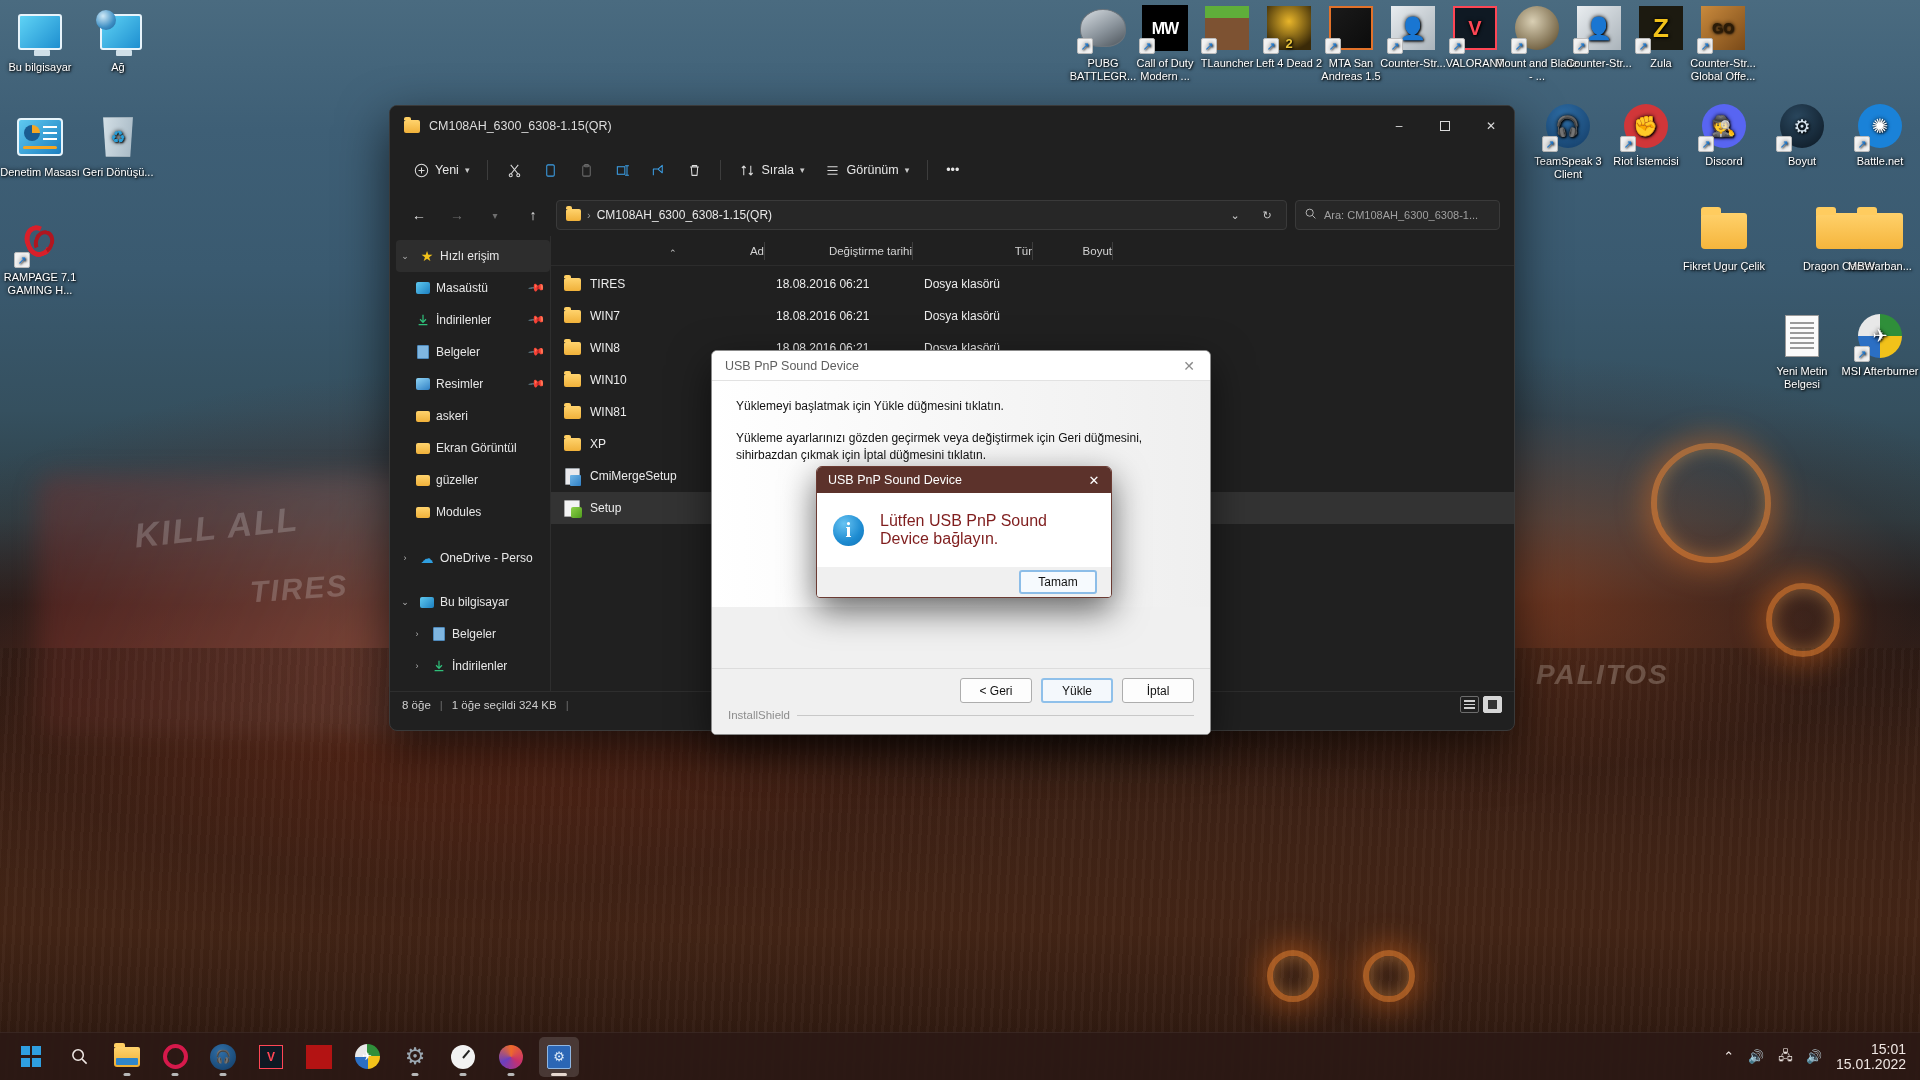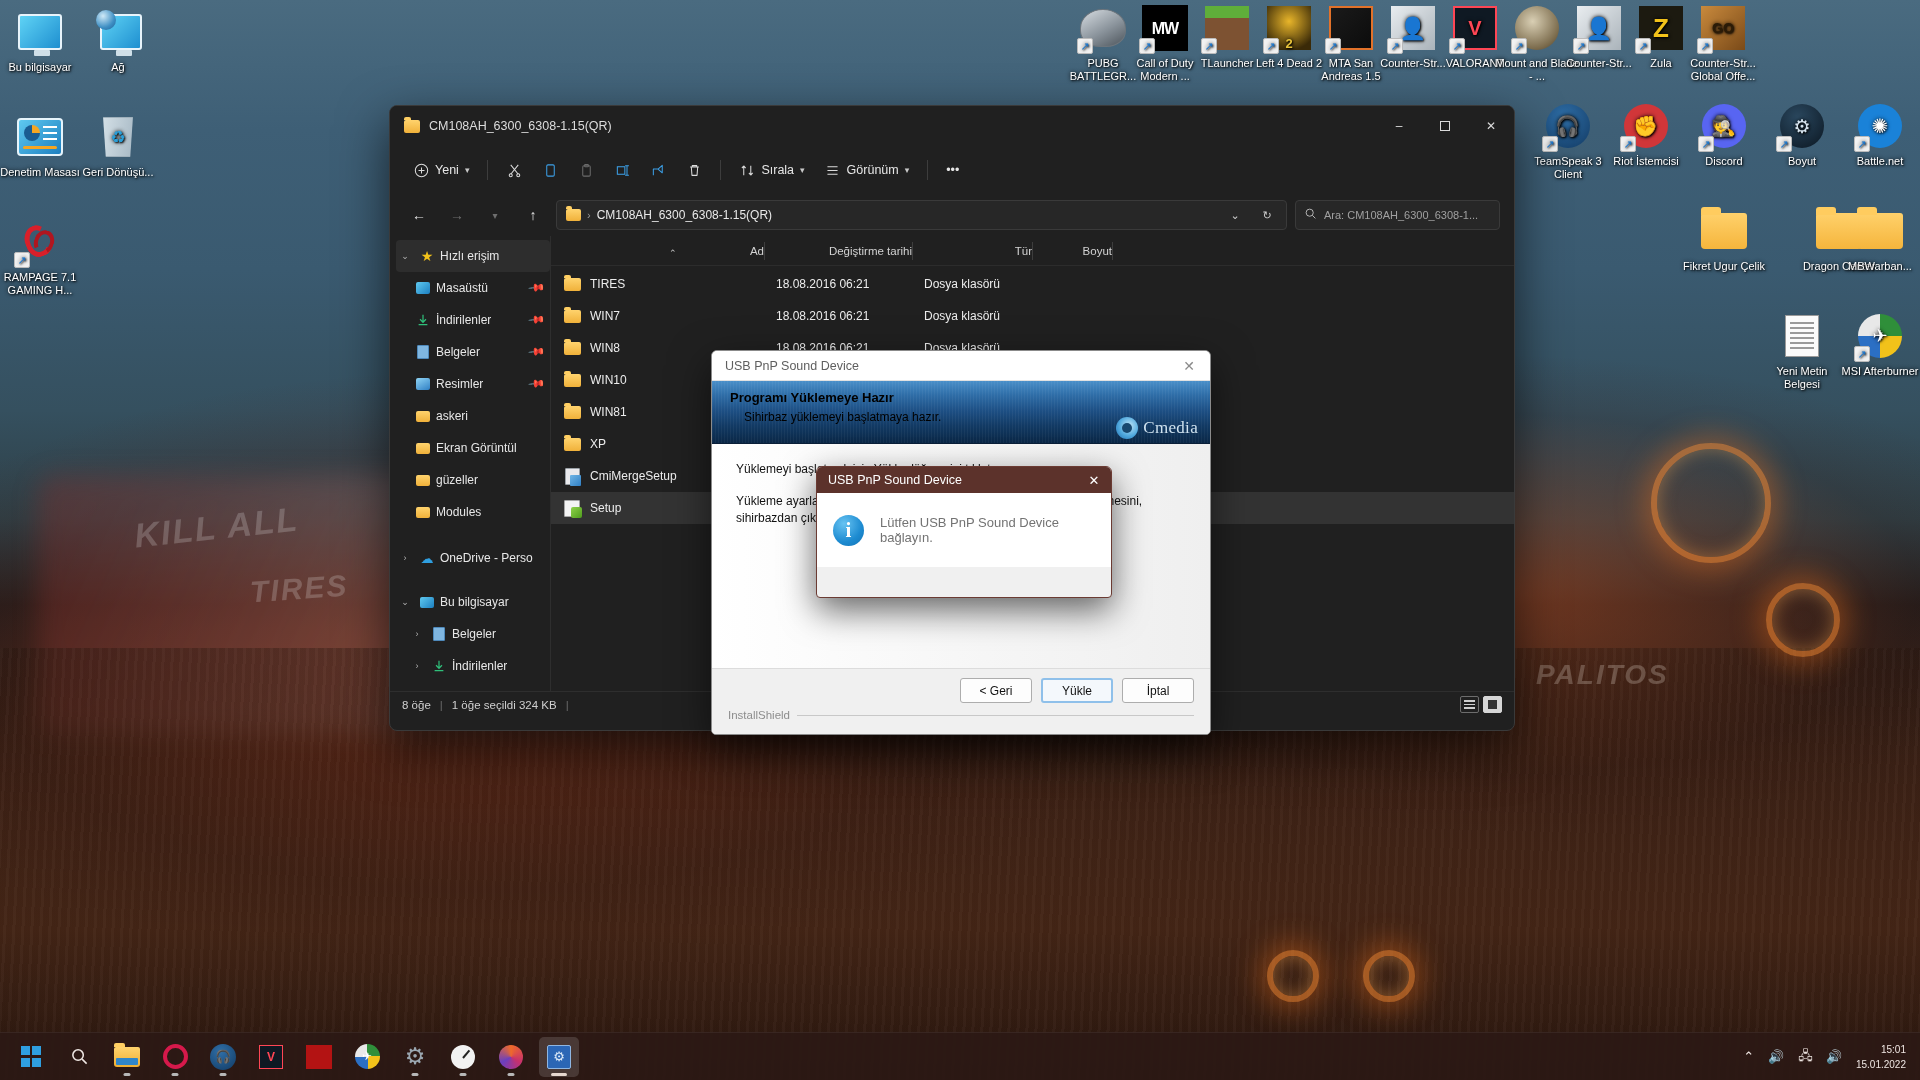--- a/index.html
+++ b/index.html
@@ -319,21 +319,21 @@
   }
   #msg-body {
     background: #fff; height: 74px; display: flex; align-items: center; padding: 0 16px; gap: 16px;
   }
   #msg-info-icon {
     width: 31px; height: 31px; border-radius: 50%; flex-shrink: 0;
     background: radial-gradient(circle at 35% 28%, #67c3f2, #1d8bd1 60%, #1272b4);
     color: #fff; display: flex; align-items: center; justify-content: center;
     font-family: "Liberation Serif", serif; font-size: 21px; font-weight: bold;
   }
-  #msg-text { font-size: 13px; color: #737373; }
+  #msg-text { font-size: 16px; color: #7f1d1d; }
   #msg-footer {
     height: 30px; background: #f0f0f0; display: flex; align-items: center;
     justify-content: flex-end; padding-right: 14px;
   }
   #msg-ok {
     width: 78px; height: 24px; font-size: 12px; font-family: inherit;
     background: #f6fafe; border: 2px solid #8cbde8; border-radius: 3px; color: #111;
     display: flex; align-items: center; justify-content: center;
   }
 
@@ -353,21 +353,21 @@
     content: ""; position: absolute; bottom: 1px; left: 50%; transform: translateX(-50%);
     width: 7px; height: 3px; border-radius: 2px; background: #b7b7b7;
   }
   .tb-app.active { background: rgba(255,255,255,0.14); }
   .tb-app.active::after { width: 16px; background: #e6d7cf; }
   #tb-right {
     margin-left: auto; display: flex; align-items: center; gap: 13px; padding-right: 14px;
     color: #efe6e2;
   }
   #tray-icons { display: flex; align-items: center; gap: 14px; font-size: 13px; }
-  #clock { text-align: right; font-size: 10px; line-height: 15px; }
+  #clock { text-align: right; font-size: 14px; line-height: 15px; }
 </style>
 </head>
 <body>
 
 <div id="wallpaper">
   <div id="wall-car"></div>
   <div id="wall-road"></div>
   <div id="wall-glow-a"></div>
   <div id="wall-glow-b"></div>
   <div id="wall-glow-c"></div>
@@ -908,28 +908,20 @@
         </div>
     </div>
   </div>
 </div>
 
 <div id="wizard">
   <div id="wiz-titlebar">
     <span id="wiz-title-text">USB PnP Sound Device</span>
     <div id="wiz-close">✕</div>
   </div>
-  <div id="wiz-banner">
-    <div id="wiz-heading">Programı Yüklemeye Hazır</div>
-    <div id="wiz-subheading">Sihirbaz yüklemeyi başlatmaya hazır.</div>
-    <div id="cmedia-logo">
-      <span id="cmedia-mark"></span>
-      <span id="cmedia-text">Cmedia</span>
-    </div>
-  </div>
   <div id="wiz-content">
     <div id="wiz-p1">Yüklemeyi başlatmak için Yükle düğmesini tıklatın.</div>
     <div id="wiz-p2">Yükleme ayarlarınızı gözden geçirmek veya değiştirmek için Geri düğmesini, sihirbazdan çıkmak için İptal düğmesini tıklatın.</div>
   </div>
   <div id="wiz-footer">
     <div id="wiz-buttons">
       <button class="wiz-btn">&lt; Geri</button>
       <button class="wiz-btn primary">Yükle</button>
       <button class="wiz-btn">İptal</button>
     </div>
@@ -941,20 +933,23 @@
 </div>
 
 <div id="msgbox">
   <div id="msg-titlebar">
     <span id="msg-title-text">USB PnP Sound Device</span>
     <div id="msg-close">✕</div>
   </div>
   <div id="msg-body">
     <div id="msg-info-icon">i</div>
     <div id="msg-text">Lütfen USB PnP Sound Device bağlayın.</div>
+  </div>
+  <div id="msg-footer">
+    <button id="msg-ok">Tamam</button>
   </div>
 </div>
 
 <div id="taskbar">
   <div id="tb-left">
     <div class="tb-app">
       <span style="display:grid;grid-template-columns:9px 9px;grid-template-rows:9px 9px;gap:2.5px;">
         <span style="background:#2f9fe0;"></span>
           <span style="background:#2f9fe0;"></span>
         <span style="background:#2f9fe0;"></span>

